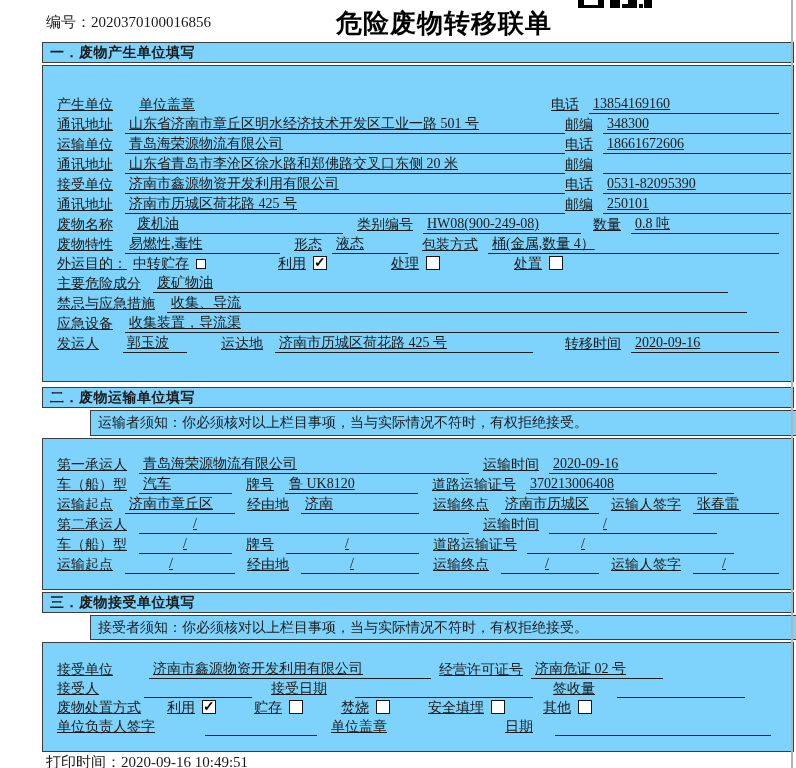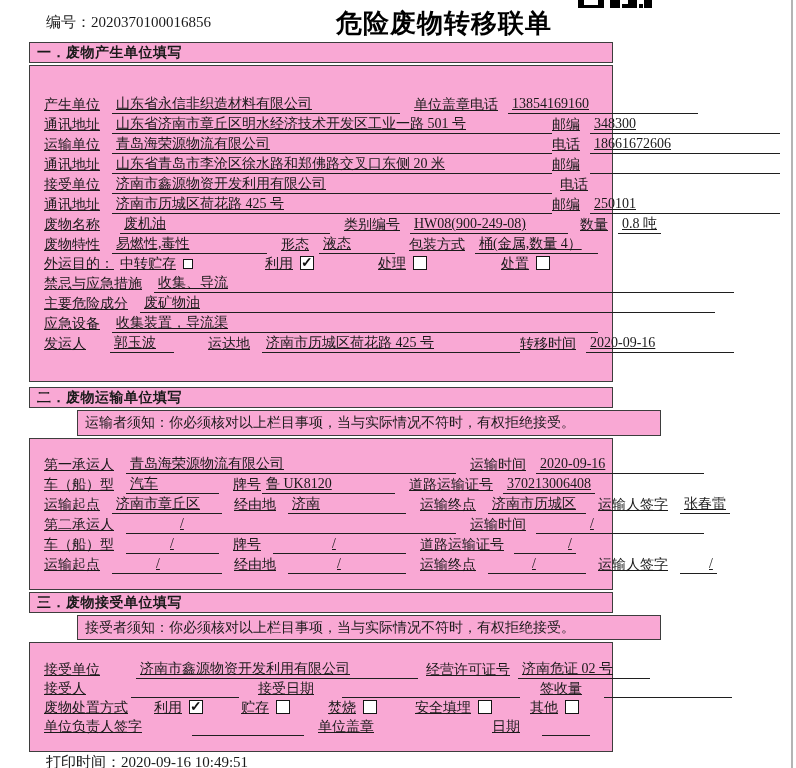--- a/index.html
+++ b/index.html
@@ -2,21 +2,21 @@
 <html><head>
 <meta charset="utf-8">
 <style>
   html,body{margin:0;padding:0;}
   body{
     width:796px;height:768px;position:relative;background:#ffffff;
     font-family:"Liberation Serif","DejaVu Serif",serif;
     font-size:14px;color:#1a1a1a;overflow:hidden;
   }
   .abs{position:absolute;}
-  .box{position:absolute;left:29px;width:584px;border:1px solid #3d3d3d;box-sizing:border-box;background:#f9a8d4;}
+  .box{position:absolute;left:42px;width:752px;border:1px solid #3d3d3d;box-sizing:border-box;background:#7dd3fc;}
   .sec-head{
     font-family:"Liberation Sans","DejaVu Sans",sans-serif;font-weight:bold;font-size:14px;
     display:flex;align-items:center;padding-left:7px;letter-spacing:.5px;
   }
   .rows{display:flex;flex-direction:column;justify-content:center;padding:2px 14px;text-decoration:underline;}
   .row{display:flex;align-items:flex-end;white-space:nowrap;line-height:19px;}
   .lbl{flex:none;margin-right:12px;}
   .ul{border-bottom:1px solid #1f1f1f;padding:0 4px;min-height:19px;box-sizing:border-box;flex:none;}
   .grow{flex:1 1 auto;}
   .note-row{display:flex;align-items:center;padding-left:7px;margin-left:48px;}
@@ -50,21 +50,20 @@
 <div class="abs" style="left:46px;top:13px;font-size:15px;">
   <span>编号：</span><span>2020370100016856</span>
 </div>
 <div class="abs title" style="left:336px;top:6px;">危险废物转移联单</div>
 
 <div class="box sec-head" style="top:42px;height:21px;">一．废物产生单位填写</div>
 
 <div class="box rows" style="top:65px;height:317px;">
   <div class="row">
     <span class="lbl">产生单位</span>
-    <span class="ul" style="width:288px;">山东省永信非织造材料有限公司</span>
     <span class="lbl" style="margin-left:14px;margin-right:0;">单位盖章</span>
     <span class="lbl" style="margin-left:auto;margin-right:10px;">电话</span>
     <span class="ul" style="width:190px;">13854169160</span>
   </div>
   <div class="row">
     <span class="lbl">通讯地址</span>
     <span class="ul" style="width:440px;">山东省济南市章丘区明水经济技术开发区工业一路 501 号</span>
     <span class="lbl" style="margin-left:auto;margin-right:10px;">邮编</span>
     <span class="ul" style="width:190px;">348300</span>
   </div>
@@ -77,20 +76,21 @@
   <div class="row">
     <span class="lbl">通讯地址</span>
     <span class="ul" style="width:440px;">山东省青岛市李沧区徐水路和郑佛路交叉口东侧 20 米</span>
     <span class="lbl" style="margin-left:auto;margin-right:10px;">邮编</span>
     <span class="ul" style="width:190px;"></span>
   </div>
   <div class="row">
     <span class="lbl">接受单位</span>
     <span class="ul" style="width:440px;">济南市鑫源物资开发利用有限公司</span>
     <span class="lbl" style="margin-left:auto;margin-right:10px;">电话</span>
+    <span class="ul" style="width:190px;">0531-82095390</span>
   </div>
   <div class="row">
     <span class="lbl">通讯地址</span>
     <span class="ul" style="width:440px;">济南市历城区荷花路 425 号</span>
     <span class="lbl" style="margin-left:auto;margin-right:10px;">邮编</span>
     <span class="ul" style="width:190px;">250101</span>
   </div>
   <div class="row">
     <span class="lbl">废物名称</span>
     <span class="ul" style="width:210px;margin-left:8px;">废机油</span>
@@ -120,26 +120,26 @@
     <span class="opt" style="margin-left:64px;">
       <span>处理</span>
       <span class="cb"></span>
     </span>
     <span class="opt" style="margin-left:74px;">
       <span>处置</span>
       <span class="cb"></span>
     </span>
   </div>
   <div class="row">
+    <span class="lbl">主要危险成分</span>
+    <span class="ul" style="width:575px;">废矿物油</span>
+  </div>
+  <div class="row">
     <span class="lbl">禁忌与应急措施</span>
     <span class="ul" style="width:580px;">收集、导流</span>
-  </div>
-  <div class="row">
-    <span class="lbl">主要危险成分</span>
-    <span class="ul" style="width:575px;">废矿物油</span>
   </div>
   <div class="row">
     <span class="lbl">应急设备</span>
     <span class="ul grow">收集装置，导流渠</span>
   </div>
   <div class="row">
     <span class="lbl" style="margin-right:24px;">发运人</span>
     <span class="ul" style="width:64px;">郭玉波</span>
     <span class="lbl" style="margin-left:34px;margin-right:0;">运达地</span>
     <span class="ul" style="margin-left:12px;width:258px;">济南市历城区荷花路 425 号</span>
@@ -155,21 +155,21 @@
   <div class="row">
     <span class="lbl">第一承运人</span>
     <span class="ul" style="width:330px;">青岛海荣源物流有限公司</span>
     <span class="lbl" style="margin-left:14px;margin-right:0;">运输时间</span>
     <span class="ul" style="margin-left:10px;width:168px;">2020-09-16</span>
   </div>
   <div class="row">
     <span class="lbl">车（船）型</span>
     <span class="ul" style="width:93px;">汽车</span>
     <span class="lbl" style="margin-left:14px;margin-right:0;">牌号</span>
-    <span class="ul" style="margin-left:1px;width:133px;">鲁 UK8120</span>
+    <span class="ul" style="margin-left:11px;width:133px;">鲁 UK8120</span>
     <span class="lbl" style="margin-left:14px;margin-right:0;">道路运输证号</span>
     <span class="ul grow" style="margin-left:10px;margin-right:45px;">370213006408</span>
   </div>
   <div class="row">
     <span class="lbl">运输起点</span>
     <span class="ul" style="width:110px;">济南市章丘区</span>
     <span class="lbl" style="margin-left:12px;">经由地</span>
     <span class="ul" style="width:118px;">济南</span>
     <span class="lbl" style="margin-left:14px;">运输终点</span>
     <span class="ul" style="width:98px;">济南市历城区</span>

